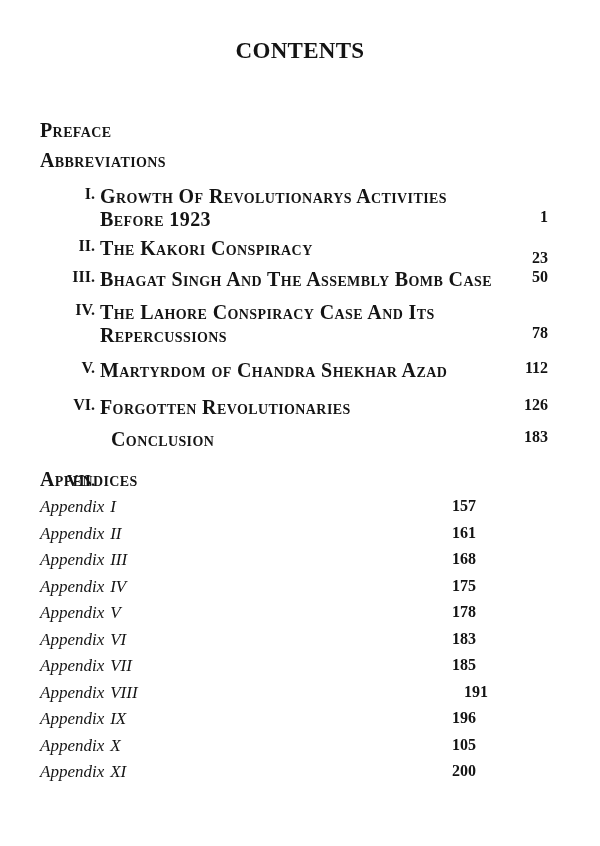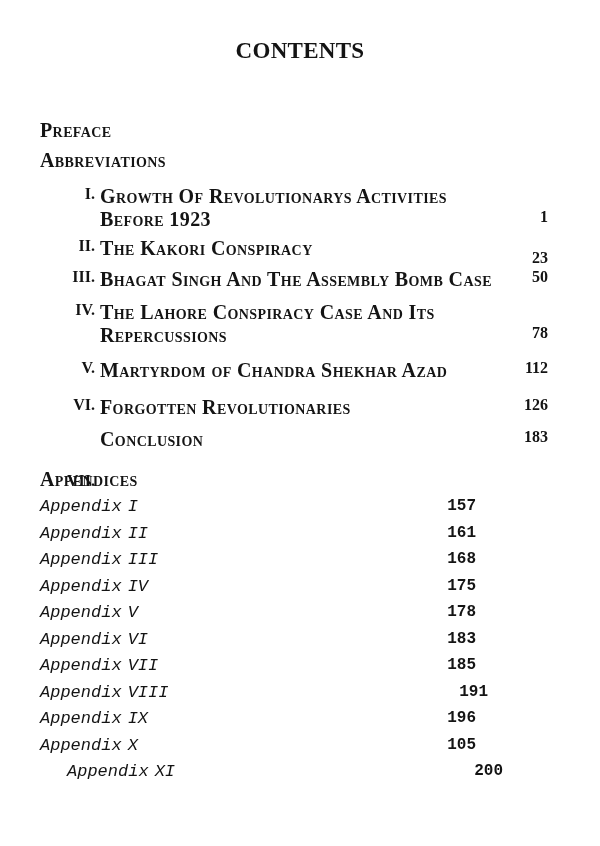--- a/index.html
+++ b/index.html
@@ -64,21 +64,20 @@
     right: 52px;
     text-align: right;
     font-weight: bold;
     font-size: 16px;
   }
   .appendix-row {
     position: absolute;
     left: 0;
     width: 528px;
     height: 22px;
-    font-family: Liberation Mono, monospace;
   }
   .appendix-row .label {
     position: absolute;
     left: 40px;
     font-style: italic;
     font-size: 17px;
     white-space: nowrap;
   }
   .appendix-row .label .rn {
     margin-left: 6px;
@@ -133,21 +132,21 @@
   </div>
 
   <div class="chapter" style="top:396px;">
     <span class="num" style="top:0;">VI.</span>
     <span class="line sc" style="top:0;">Forgotten Revolutionaries</span>
     <span class="page-num" style="top:0;margin-left:39px;">126</span>
   </div>
 
   <div class="chapter" style="top:428px;">
     <span class="num" style="top:0;margin-top:44px;">VII.</span>
-    <span class="line sc" style="top:0;">Conclusion</span>
+    <span class="line sc" style="top:0;margin-left:11px;">Conclusion</span>
     <span class="page-num" style="top:0;">183</span>
   </div>
 
   <div class="front-item sc" style="top:468px;">Appendices</div>
 
   <div class="appendix-row" style="top:497px;">
     <span class="label"><span>Appendix</span><span class="rn">I</span></span>
     <span class="pg">157</span>
   </div>
   <div class="appendix-row" style="top:523.5px;">
@@ -179,18 +178,18 @@
     <span class="pg">191</span>
   </div>
   <div class="appendix-row" style="top:709px;">
     <span class="label"><span>Appendix</span><span class="rn">IX</span></span>
     <span class="pg">196</span>
   </div>
   <div class="appendix-row" style="top:735.5px;">
     <span class="label"><span>Appendix</span><span class="rn">X</span></span>
     <span class="pg">105</span>
   </div>
-  <div class="appendix-row" style="top:762px;margin-left:27px;">
+  <div class="appendix-row" style="top:762px;">
     <span class="label"><span>Appendix</span><span class="rn">XI</span></span>
     <span class="pg">200</span>
   </div>
 
 </div>
 
 </body></html>

